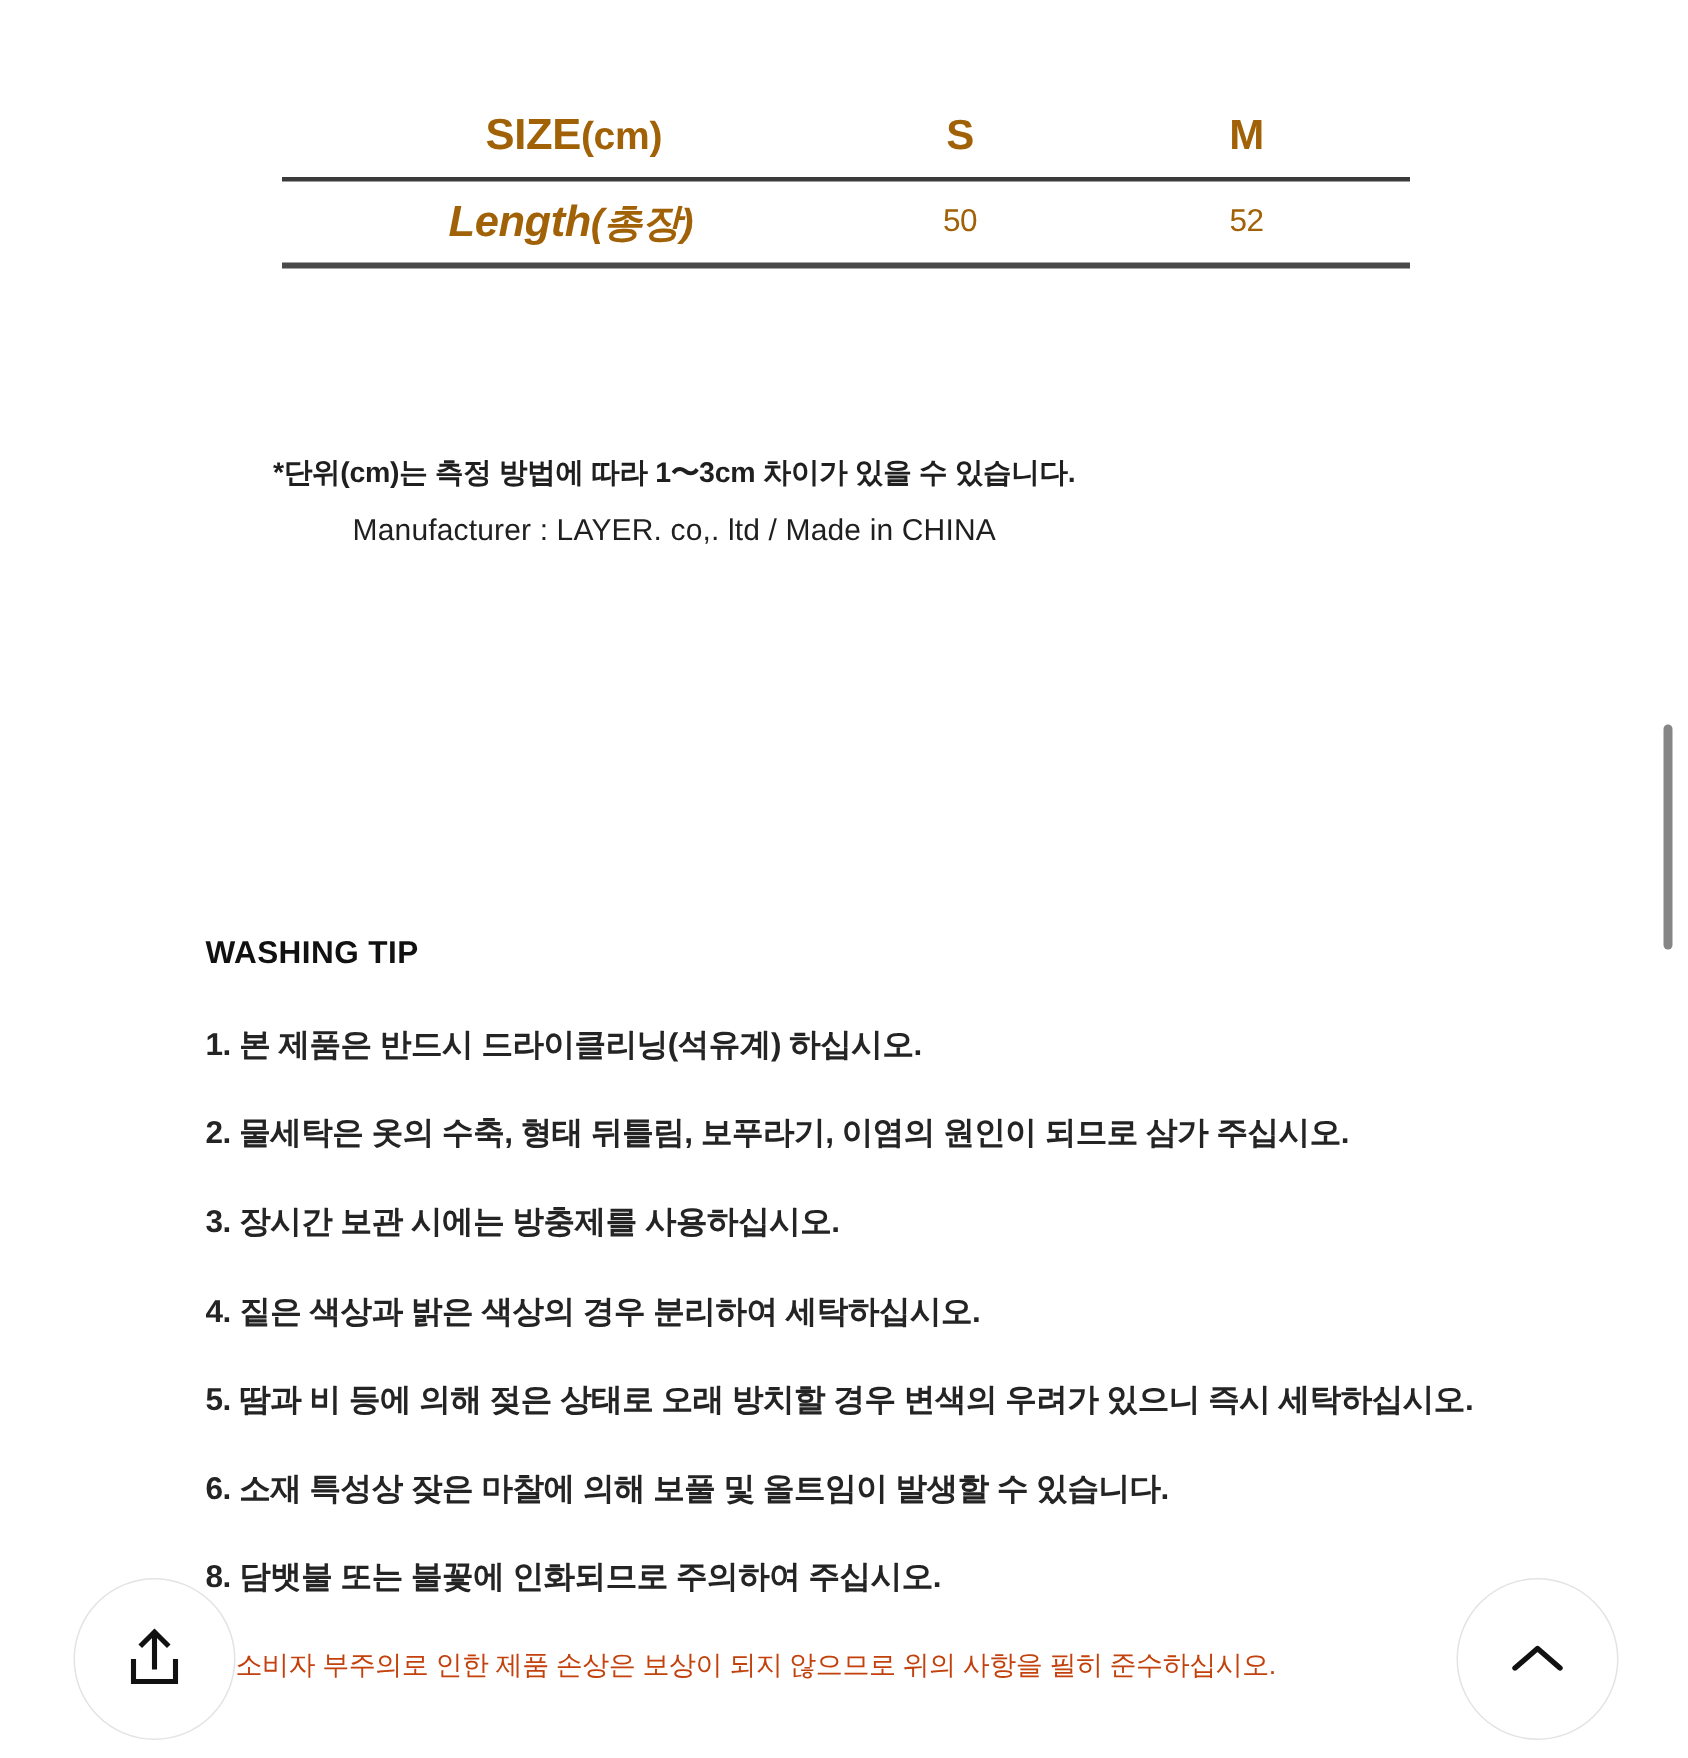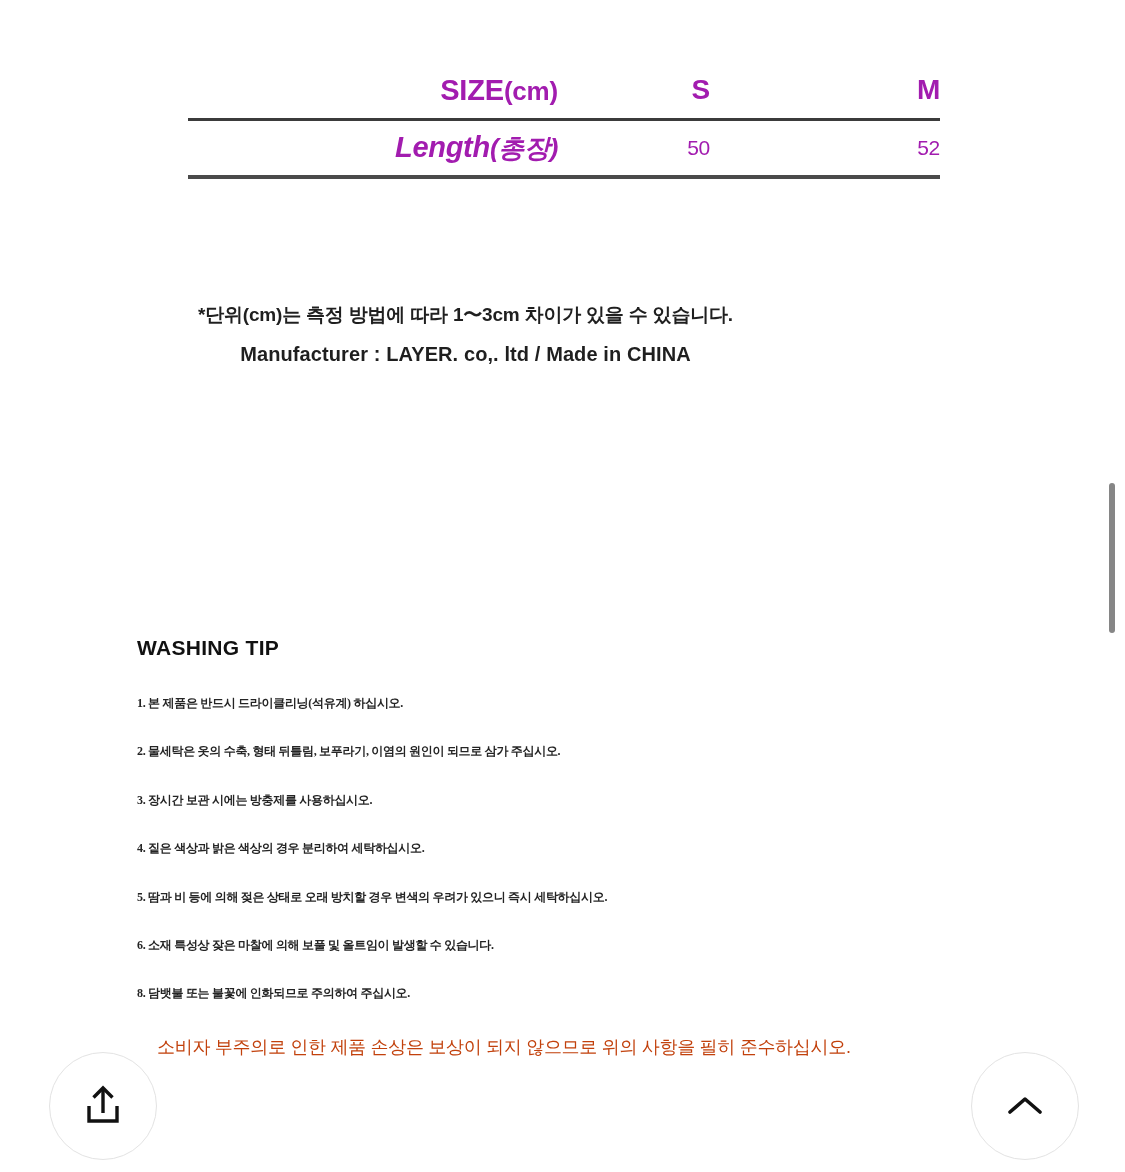--- a/index.html
+++ b/index.html
@@ -30,24 +30,24 @@
     width: 100%;
     table-layout: fixed;
   }
   table.size-table col.col-label { width: 370px; }
   table.size-table col.col-s     { width: 152px; }
   table.size-table col.col-m     { width: 230px; }
 
   table.size-table th,
   table.size-table td {
     padding: 0;
-    text-align: right;
+    text-align: center;
     vertical-align: middle;
     font-weight: 700;
-    color: #a21caf;
+    color: #a16207;
   }
 
   .hdr-row th {
     height: 56px;
     font-size: 29px;
     letter-spacing: -0.2px;
     border-bottom: 3px solid #3b3b3b;
   }
   .hdr-row th.label-cell { padding-left: 19px; }
   .hdr-row th.val-cell   { padding-left: 12px; font-size: 28px; }
@@ -63,66 +63,65 @@
   }
   .body-row td.label-cell { padding-left: 15px; font-style: italic; }
   .body-row td.val-cell   { padding-left: 12px; font-weight: 400; font-size: 21px; }
 
   .label-en { font-weight: 700; }
   .label-ko { font-weight: 700; font-size: 26px; }
 
   
   .table-notes {
     position: absolute;
-    left: 16px;
+    left: 0;
     top: 302px;
     width: 899px;
     text-align: center;
   }
   .note-line {
     font-size: 19px;
     color: #1f1f1f;
     letter-spacing: -0.2px;
     margin-bottom: 15px;
     font-weight: 600;
   }
   .note-line.manufacturer {
-    font-weight: 700;
+    font-weight: 400;
     font-size: 20px;
     letter-spacing: 0.1px;
   }
 
   
   .washing-section {
     position: absolute;
     left: 137px;
     top: 624px;
     width: 860px;
   }
   .washing-title {
     font-size: 21px;
     font-weight: 700;
     letter-spacing: 0.3px;
     color: #111111;
-    margin: 12px 0 36px 0;
+    margin: 0 0 36px 0;
   }
   ol.washing-list {
     list-style: none;
     margin: 0;
     padding: 0;
   }
   ol.washing-list li {
-    font-size: 12px;
+    font-size: 21px;
     font-weight: 600;
     color: #242424;
     letter-spacing: -0.3px;
     line-height: 1.2;
     margin-bottom: 34px;
     white-space: nowrap;
-    font-family: Liberation Serif, serif;
   }
   .washing-footnote {
     font-size: 18px;
     font-weight: 400;
     color: #c2410c;
     letter-spacing: -0.3px;
     padding-left: 20px;
     white-space: nowrap;
   }
 

